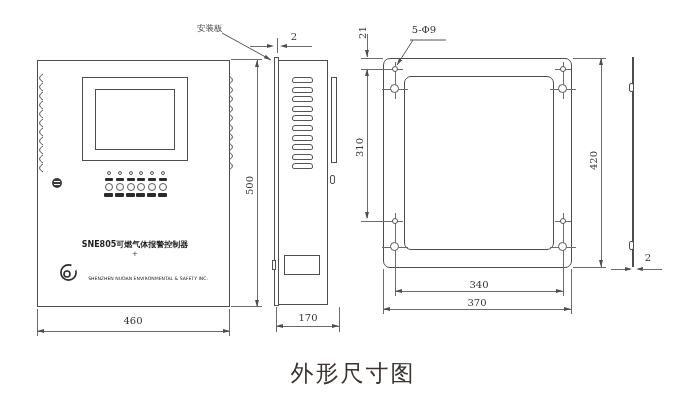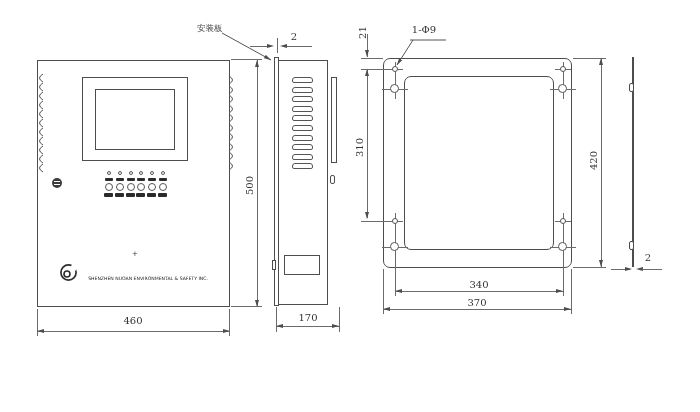--- a/index.html
+++ b/index.html
@@ -62,20 +62,21 @@
   <div class="circ" style="left:148px;top:183px;width:8px;height:8px;"></div>
   <div class="circ" style="left:159px;top:183px;width:8px;height:8px;"></div>
 
   <div class="blob" style="left:104px;top:193px;width:9px;height:4px;"></div>
   <div class="blob" style="left:115px;top:193px;width:9px;height:4px;"></div>
   <div class="blob" style="left:126px;top:193px;width:9px;height:4px;"></div>
   <div class="blob" style="left:136px;top:193px;width:9px;height:4px;"></div>
   <div class="blob" style="left:147px;top:193px;width:9px;height:4px;"></div>
   <div class="blob" style="left:158px;top:193px;width:9px;height:4px;"></div>
 
+  <div class="cjk" style="left:45px;top:239px;width:180px;text-align:center;font-size:8px;font-weight:bold;color:#1f1f1f;">SNE805可燃气体报警控制器</div>
   <div class="cjk" style="left:130px;top:250px;width:10px;text-align:center;font-size:7px;color:#333;">+</div>
 
   <svg class="overlay" style="left:59px;top:263px;" width="19" height="19" viewBox="0 0 19 19">
     <circle cx="9.5" cy="9.5" r="7.6" fill="none" stroke="#2e2e2e" stroke-width="1.7"></circle>
     <rect x="12" y="1" width="6" height="6" fill="#fff" transform="rotate(20 15 4)"></rect>
     <circle cx="8" cy="11" r="3" fill="none" stroke="#2e2e2e" stroke-width="1.6"></circle>
   </svg>
   <div class="cjk" style="left:78px;top:276px;width:140px;text-align:center;font-size:4.6px;color:#222;">SHENZHEN NUOAN ENVIRONMENTAL &amp; SAFETY INC.</div>
 
   <div class="lh" style="left:231px;top:59px;width:31px;"></div>
@@ -144,21 +145,21 @@
 
   <div class="circ" style="left:392px;top:66px;width:6px;height:6px;"></div>
   <div class="circ" style="left:560px;top:66px;width:6px;height:6px;"></div>
   <div class="circ" style="left:392px;top:218px;width:6px;height:6px;"></div>
   <div class="circ" style="left:560px;top:218px;width:6px;height:6px;"></div>
   <div class="circ" style="left:390px;top:84px;width:9px;height:9px;"></div>
   <div class="circ" style="left:558px;top:84px;width:9px;height:9px;"></div>
   <div class="circ" style="left:390px;top:242px;width:9px;height:9px;"></div>
   <div class="circ" style="left:558px;top:242px;width:9px;height:9px;"></div>
 
-  <div class="dim" style="left:404px;top:24px;width:40px;font-size:10px;">1-Φ9</div>
+  <div class="dim" style="left:404px;top:24px;width:40px;font-size:10px;">5-Φ9</div>
 
   <div class="dim rot" style="left:350px;top:27px;width:24px;">21</div>
   <div class="lv" style="left:367px;top:34px;height:23px;"></div>
   <div class="ar ar-d" style="left:365px;top:50px;"></div>
   <div class="lh" style="left:361px;top:58px;width:22px;"></div>
   <div class="lh" style="left:361px;top:69px;width:27px;"></div>
 
   <div class="lv" style="left:367px;top:70px;height:148px;"></div>
   <div class="ar ar-u" style="left:365px;top:69px;"></div>
   <div class="ar ar-d" style="left:365px;top:212px;"></div>
@@ -224,14 +225,15 @@
     <use href="#ventR" x="229" y="95"></use>
       <use href="#ventR" x="229" y="105"></use>
     <use href="#ventR" x="229" y="114"></use>
       <use href="#ventR" x="229" y="124"></use>
     <use href="#ventR" x="229" y="133"></use>
       <use href="#ventR" x="229" y="143"></use>
     <use href="#ventR" x="229" y="152"></use>
       <use href="#ventR" x="229" y="162"></use>
   </svg>
 
+  <div class="caption">外形尺寸图</div>
 
 </div>
 
 </body></html>

